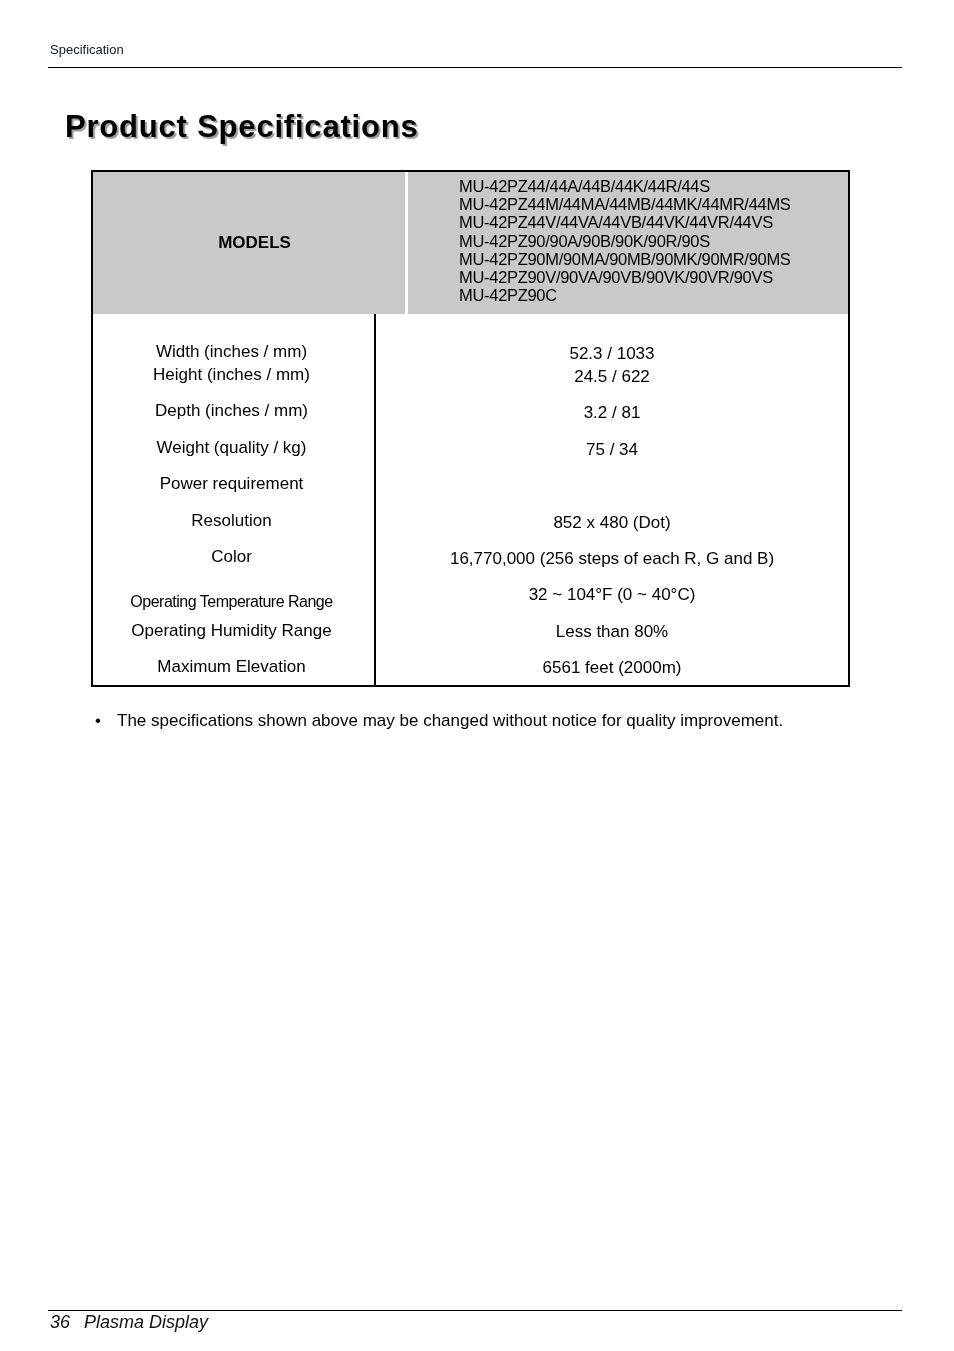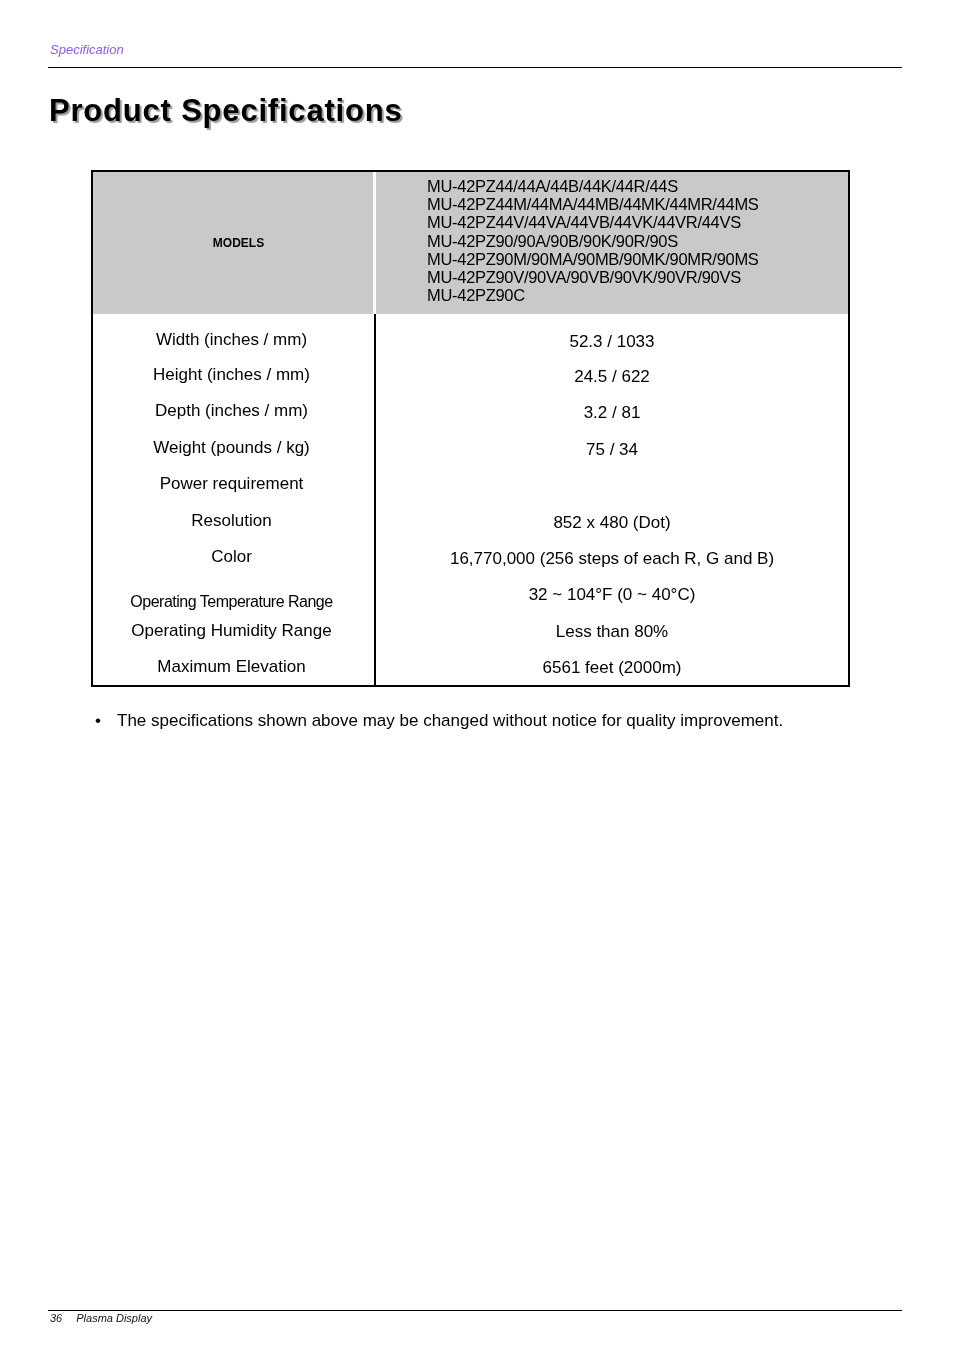--- a/index.html
+++ b/index.html
@@ -13,38 +13,37 @@
       position: relative;
       font-family: "Liberation Sans", sans-serif;
       color: #000;
       overflow: hidden;
     }
     .running-header {
       position: absolute;
       left: 50px;
       top: 42px;
       font-size: 13px;
-      font-style: italic;
-      color: #8b5cf6;
+      color: #0f172a;
     }
     .rule {
       position: absolute;
       left: 48px;
       width: 854px;
       height: 1px;
       background: #000;
     }
     .rule.top { top: 67px; }
     .rule.bottom { top: 1310px; }
 
     .page-title {
       position: absolute;
       left: 49px;
       top: 93px;
-      margin: 0;
+      margin: 16px;
       font-size: 31px;
       font-weight: bold;
       letter-spacing: 0.8px;
       color: #000;
       text-shadow: 2px 2px 1px #9a9a9a;
     }
 
     .spec-table {
       position: absolute;
       left: 91px;
@@ -57,28 +56,28 @@
     }
     .spec-header {
       position: absolute;
       left: 0;
       top: 0;
       width: 100%;
       height: 142px;
       display: flex;
     }
     .spec-header .label-cell {
-      width: 280px;
+      width: 312px;
       height: 100%;
       background: #c9c9c9;
       display: flex;
       align-items: center;
       justify-content: center;
       font-weight: bold;
-      font-size: 12px;
+      font-size: 17px;
       padding-left: 11px;
       box-sizing: border-box;
     }
     .spec-header .gap {
       width: 3px;
       background: #fff;
     }
     .spec-header .models-cell {
       flex: 1;
       height: 100%;
@@ -145,21 +144,21 @@
     }
     .note .bullet {
       width: 22px;
       display: inline-block;
     }
 
     .footer {
       position: absolute;
       left: 50px;
       top: 1312px;
-      font-size: 11px;
+      font-size: 18px;
       font-style: italic;
       color: #111;
     }
     .footer .page-num {
       margin-right: 14px;
     }
   </style>
 </head>
 <body>
 
@@ -179,34 +178,34 @@
       <span class="model-line">MU-42PZ90/90A/90B/90K/90R/90S</span>
       <span class="model-line">MU-42PZ90M/90MA/90MB/90MK/90MR/90MS</span>
       <span class="model-line">MU-42PZ90V/90VA/90VB/90VK/90VR/90VS</span>
       <span class="model-line">MU-42PZ90C</span>
     </div>
   </div>
 
   <div class="spec-divider"></div>
 
   <div class="spec-body">
-    <div class="spec-row" style="top:16px">
+    <div class="spec-row" style="top:28px">
       <div class="spec-label">Width (inches / mm)</div>
       <div class="spec-value" style="padding-top:2px">52.3 / 1033</div>
     </div>
     <div class="spec-row" style="top:51px">
       <div class="spec-label">Height (inches / mm)</div>
       <div class="spec-value" style="padding-top:2px">24.5 / 622</div>
     </div>
     <div class="spec-row" style="top:87px">
       <div class="spec-label">Depth (inches / mm)</div>
       <div class="spec-value" style="padding-top:2px">3.2 / 81</div>
     </div>
     <div class="spec-row" style="top:124px">
-      <div class="spec-label">Weight (pounds / kg)</div>
+      <div class="spec-label">Weight (quality / kg)</div>
       <div class="spec-value" style="padding-top:2px">75 / 34</div>
     </div>
     <div class="spec-row" style="top:160px">
       <div class="spec-label">Power requirement</div>
     </div>
     <div class="spec-row" style="top:197px">
       <div class="spec-label">Resolution</div>
       <div class="spec-value" style="padding-top:2px">852 x 480 (Dot)</div>
     </div>
     <div class="spec-row" style="top:233px">

